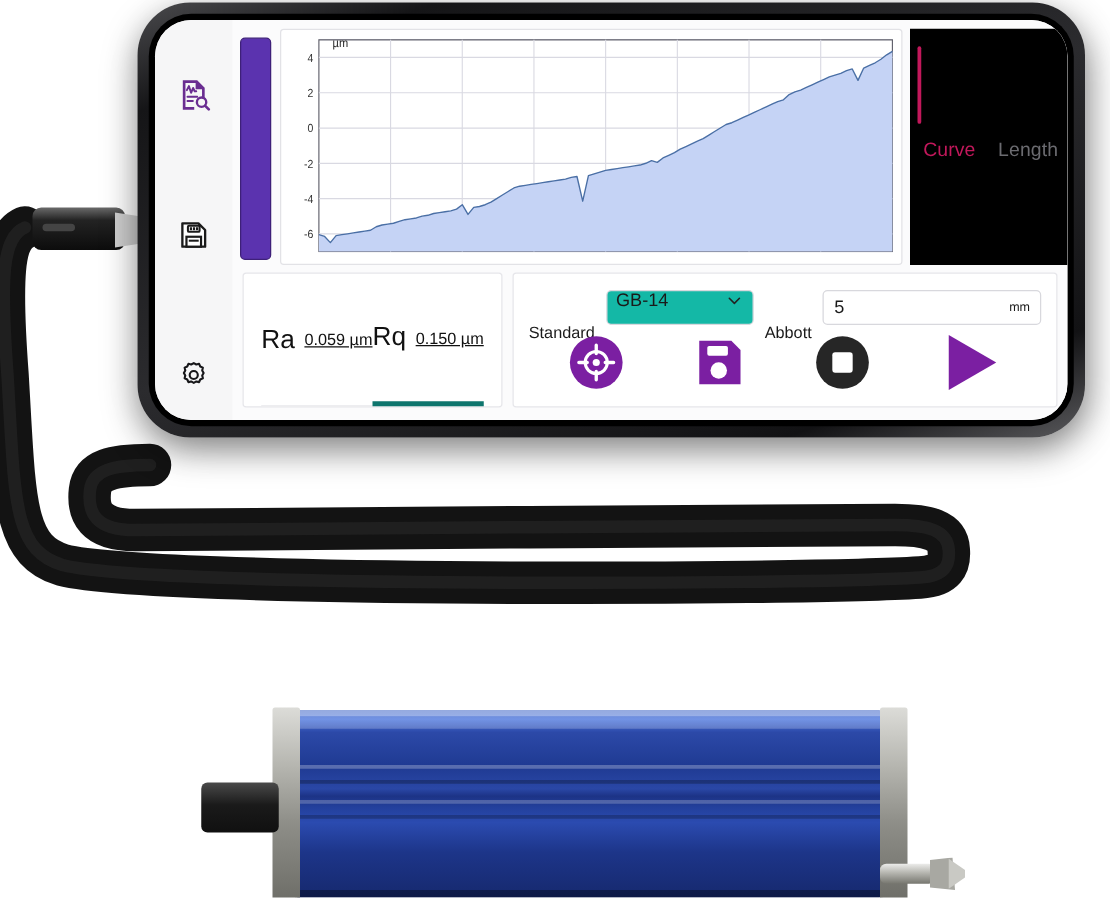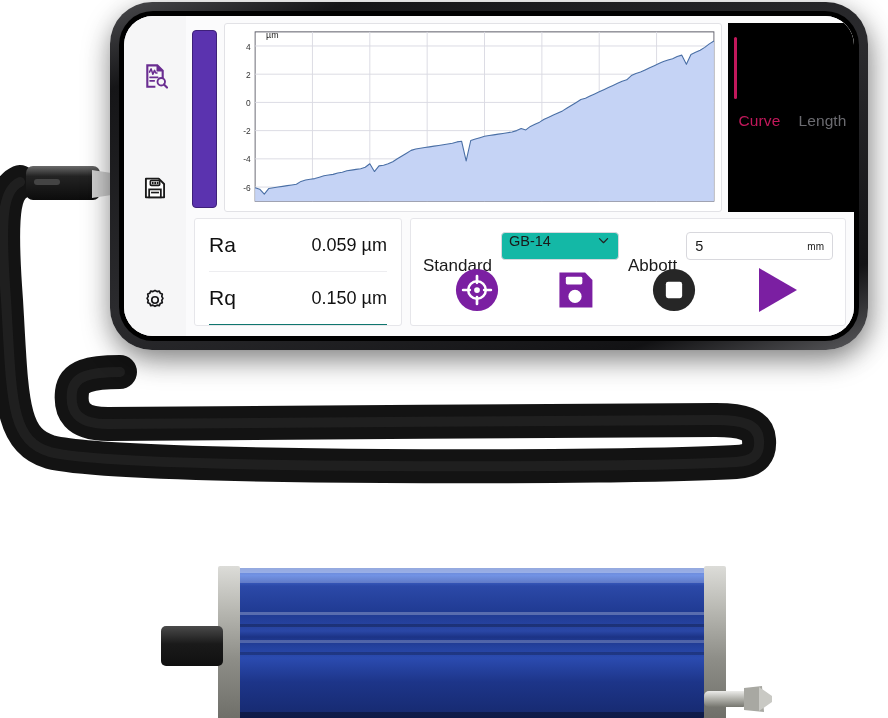--- a/index.html
+++ b/index.html
@@ -80,37 +80,37 @@
     position: absolute; left: 6px; top: 14px; width: 3px; height: 62px;
     background: #c2185b; border-radius: 2px;
   }
 
   
   .bottom-row { flex: 1; display: flex; gap: 8px; padding: 2px 8px 10px 8px; }
 
   .metrics {
     width: 208px; flex: 0 0 208px; background: #fff;
     border: 1px solid #e6e6ea; border-radius: 3px;
-    display: flex; flex-direction: column; padding: 0 14px;
+    display: flex; flex-direction: row; padding: 0 14px;
   }
   .metric {
     flex: 1; display: flex; align-items: center; justify-content: space-between;
     border-bottom: 1px solid #ededf0;
   }
-  .metric:last-child { border-bottom: 1px solid #0f766e; }
+  .metric:last-child { border-bottom: 4px solid #0f766e; }
   .metric-name { font-size: 21px; color: #111; }
-  .metric-val { font-size: 18px; color: #111; }
+  .metric-val { font-size: 13px; color: #111; text-decoration: underline; }
 
   .controls {
     flex: 1; min-width: 0; background: #fff;
     border: 1px solid #e6e6ea; border-radius: 3px;
     display: flex; flex-direction: column; padding: 10px 12px 8px 12px;
   }
   .settings-row { display: flex; align-items: center; gap: 9px; height: 34px; }
-  .lbl { font-size: 17px; color: #1a1a1a; white-space: nowrap; margin-top: 39px; }
+  .lbl { font-size: 13px; color: #1a1a1a; white-space: nowrap; margin-top: 39px; }
   .select {
     width: 118px; height: 28px; border: 1px solid #d8d8dd; border-radius: 4px;
     background: #14b8a6; display: flex; align-items: flex-start;
     padding: 0 7px; justify-content: space-between; cursor: pointer;
   }
   .select span { font-size: 14.5px; color: #1a1a1a; }
   .numfield {
     flex: 1; min-width: 60px; height: 28px; border: 1px solid #d8d8dd; border-radius: 4px;
     background: #fff; display: flex; align-items: center; justify-content: space-between;
     padding: 0 8px; cursor: text;

